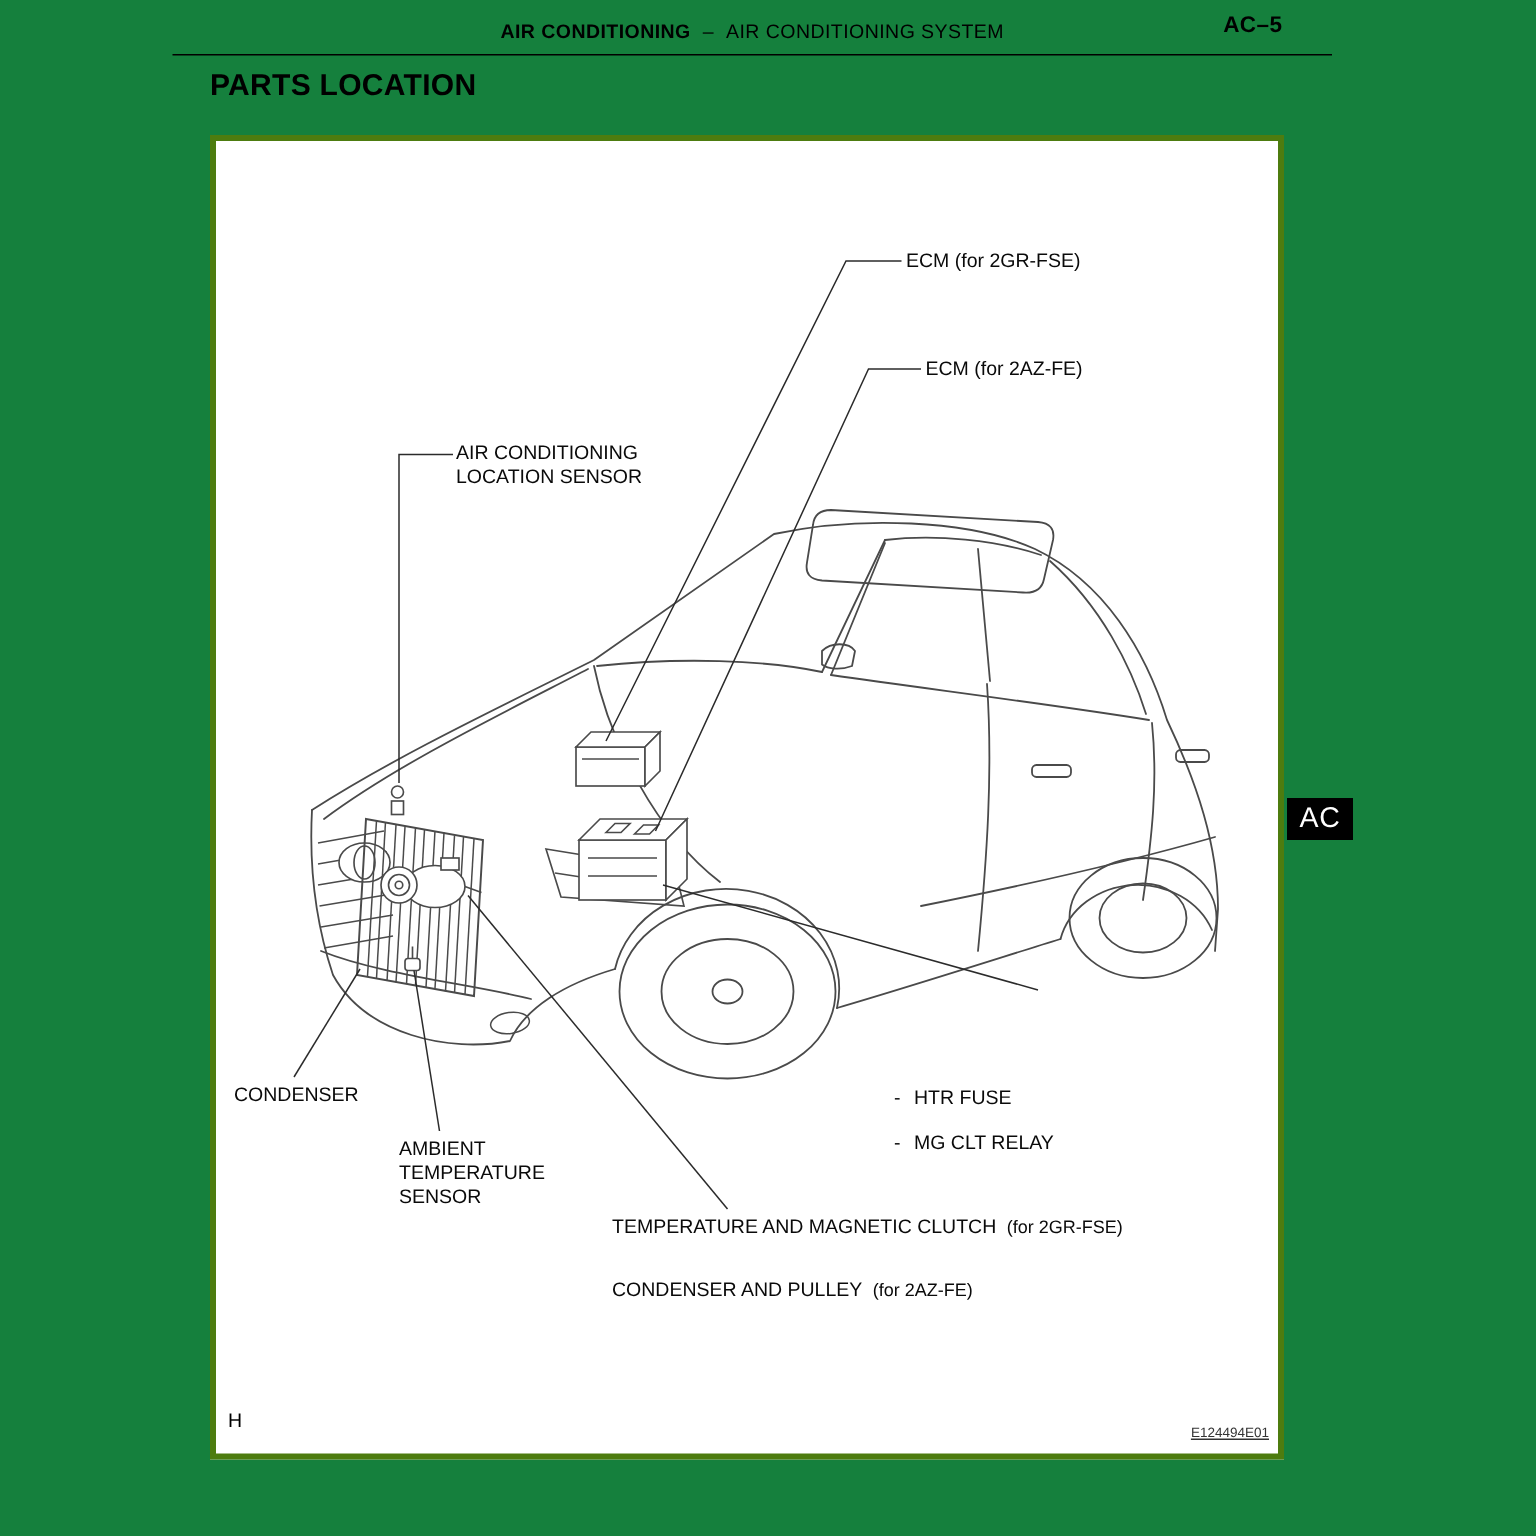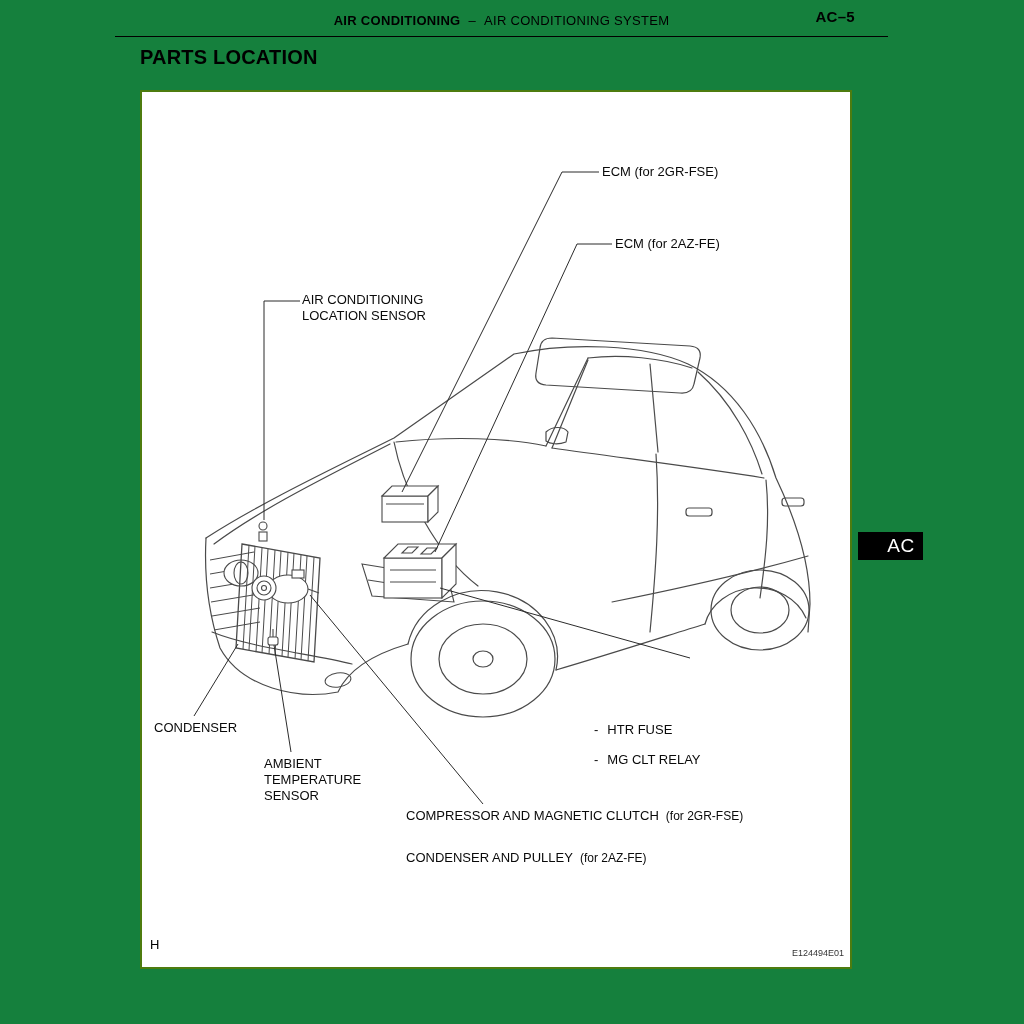--- a/index.html
+++ b/index.html
@@ -24,36 +24,36 @@
     border-top:1.6px solid #000;
   }
   .title {
     position:absolute; left:140px; top:46px; margin:0;
     font-size:20px; font-weight:800; letter-spacing:.2px;
   }
   
   .side-tab {
     position:absolute; left:858px; top:532px; width:44px; height:28px;
     background:#000; color:#fff; font-size:19px; line-height:28px;
-    text-align:center; letter-spacing:.5px;padding-left:21px;
+    text-align:center; letter-spacing:.5px;
   }
   
   .fig {
     position:absolute; left:140px; top:90px; width:708px; height:875px;
-    border:2px solid #4d7c0f; background:#fff;
+    border:4px solid #4d7c0f; background:#fff;
   }
   .fig svg { position:absolute; left:0; top:0; width:708px; height:875px; }
   .lbl {
     position:absolute; font-size:13px; line-height:16px; white-space:nowrap;
     color:#0a0a0a;
   }
   .lbl .note { font-size:12px; margin-left:7px;text-align:center; }
   .dash-row { display:flex; gap:9px; align-items:baseline; }
   .footer-left  { position:absolute; left:8px;  top:845px; font-size:13px; }
-  .footer-right { position:absolute; right:6px; top:856px; font-size:9px; color:#333; }
+  .footer-right { position:absolute; right:6px; top:856px; font-size:9px; color:#333;text-decoration:underline; }
 </style>
 </head>
 <body>
 
 <div class="page">
 
   <div class="hdr-center">
     <span class="sec">AIR CONDITIONING</span><span class="dash">–</span><span class="sub">AIR CONDITIONING SYSTEM</span>
   </div>
   <div class="hdr-page">AC–5</div>
@@ -217,21 +217,21 @@
 
     <div class="lbl" style="left:12px; top:628px;">CONDENSER</div>
 
     <div class="lbl" style="left:122px; top:664px;">
       <div>AMBIENT</div>
       <div>TEMPERATURE</div>
       <div>SENSOR</div>
     </div>
 
     <div class="lbl" style="left:264px; top:716px;">
-      <span>COMPRESSOR AND MAGNETIC CLUTCH</span><span class="note">(for 2GR-FSE)</span>
+      <span>TEMPERATURE AND MAGNETIC CLUTCH</span><span class="note">(for 2GR-FSE)</span>
     </div>
 
     <div class="lbl" style="left:264px; top:758px;">
       <span>CONDENSER AND PULLEY</span><span class="note">(for 2AZ-FE)</span>
     </div>
 
     <div class="footer-left">H</div>
     <div class="footer-right">E124494E01</div>
   </div>
 

